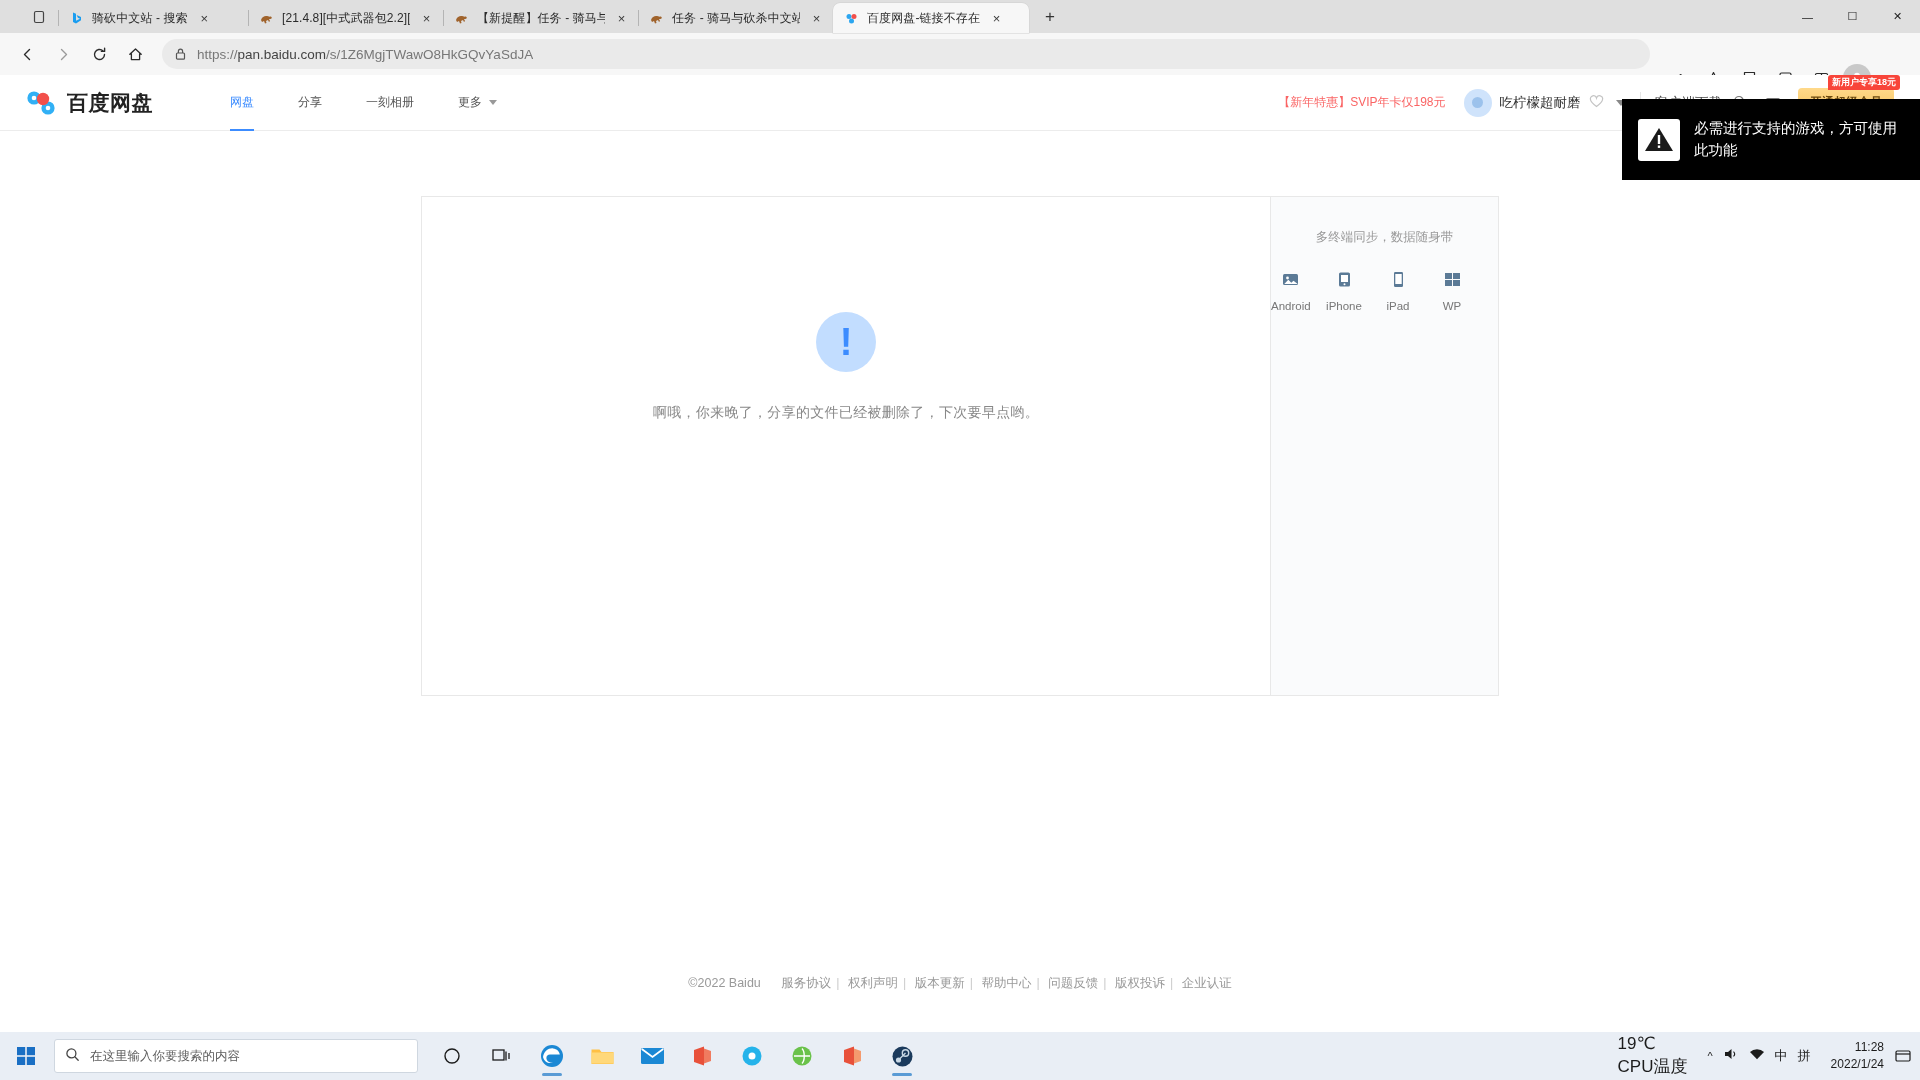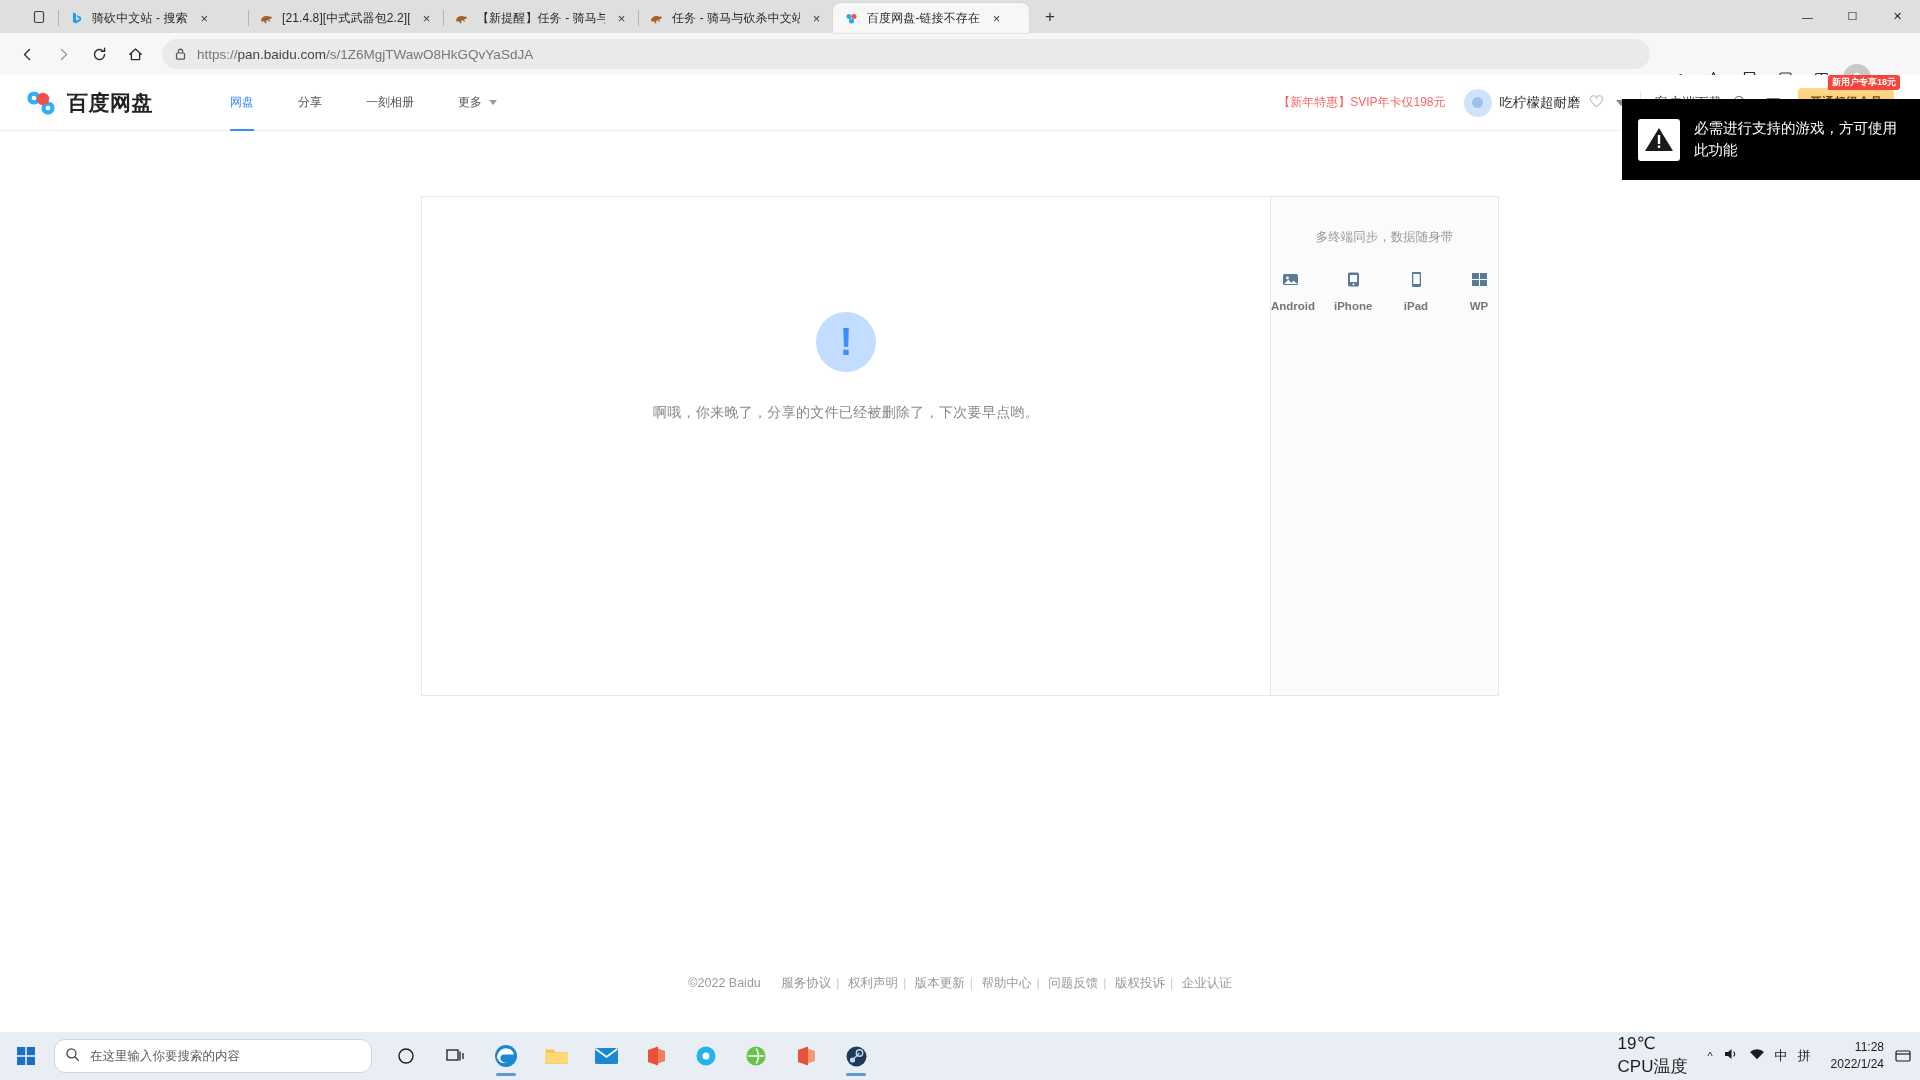--- a/index.html
+++ b/index.html
@@ -152,21 +152,21 @@
     border-right: 1px solid #e8e8e8;
   }
   .err-circle {
     width: 60px; height: 60px; border-radius: 50%; background: #c2ddff;
     display: flex; align-items: center; justify-content: center;
   }
   .err-bang { color: #3c8cff; font-size: 38px; font-weight: bold; line-height: 1; }
   .err-text { margin-top: 32px; font-size: 14px; color: #888; letter-spacing: .3px; }
   .card-side { width: 227px; background: #fafbfc; padding-top: 32px; }
   .side-title { text-align: center; font-size: 12.5px; color: #999; }
-  .side-apps { display: flex; justify-content: space-between; margin-top: 22px; font-weight: bold; }
+  .side-apps { display: flex; justify-content: flex-start; gap: 16px; margin-top: 22px; }
   .app { width: 38px; text-align: center; }
   .app-icon { height: 22px; display: flex; align-items: center; justify-content: center; }
   .app-label { font-size: 11.5px; color: #777; margin-top: 10px; }
 
   
   .footer {
     position: absolute; left: 0; right: 0; top: 900px;
     text-align: center; font-size: 12.5px; color: #999;
   }
   .footer span { color: #999; }
@@ -186,21 +186,21 @@
 
   
   .taskbar {
     position: absolute; left: 0; top: 1032px; width: 1920px; height: 48px;
     background: #e9eef5; display: flex; align-items: center; padding: 0 4px;
   }
   .tb-start {
     width: 44px; height: 44px; display: flex; align-items: center; justify-content: center;
   }
   .tb-search {
-    width: 318px; height: 34px; background: #fff; border: 1px solid #cfd7e0; border-radius: 11px;
+    width: 364px; height: 34px; background: #fff; border: 1px solid #cfd7e0; border-radius: 3px;
     display: flex; align-items: center; gap: 10px; padding: 0 10px; margin-left: 6px;
   }
   .tb-search-ph { font-size: 12.5px; color: #5d5d5d; }
   .tb-icons { display: flex; align-items: center; gap: 2px; margin-left: 10px; }
   .tb-icon {
     width: 48px; height: 44px; display: flex; align-items: center; justify-content: center;
     position: relative;
   }
   .tb-icon.active::after {
     content: ""; position: absolute; bottom: 2px; left: 14px; width: 20px; height: 3px;

